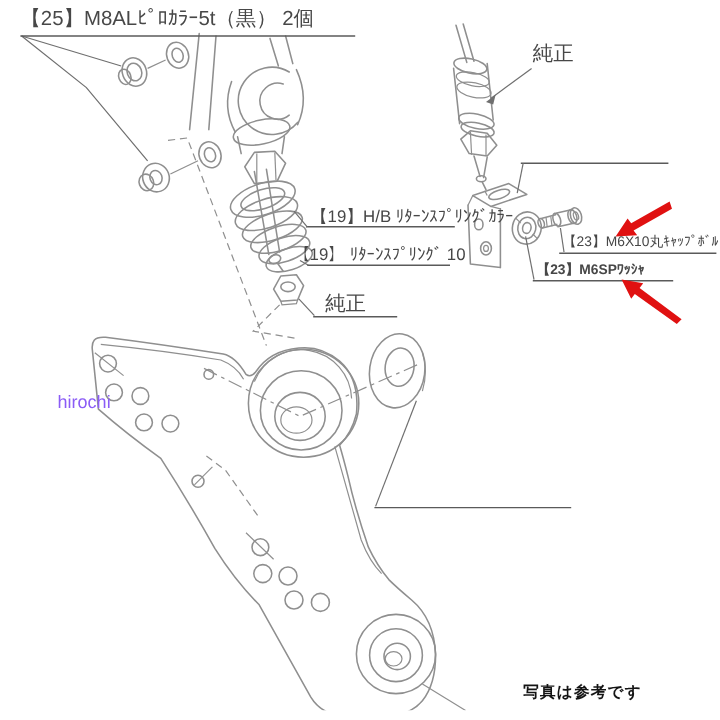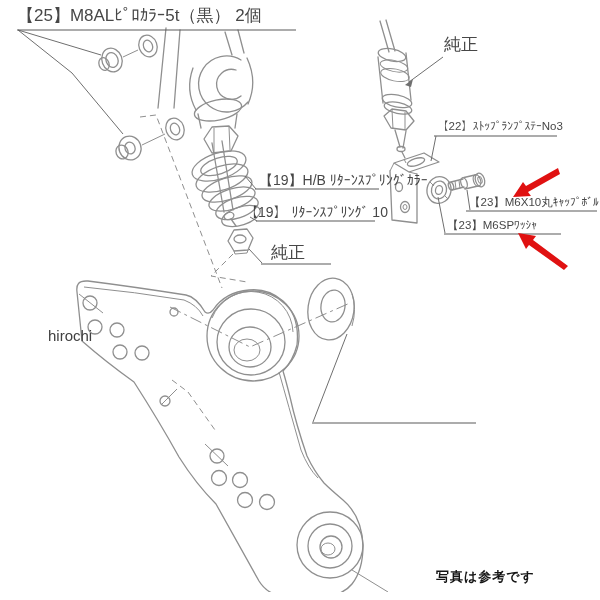--- a/index.html
+++ b/index.html
@@ -8,21 +8,21 @@
     font-family:"Liberation Sans", sans-serif;
   }
   #art{position:absolute;left:0;top:0;}
   .lbl{
     position:absolute;white-space:nowrap;color:#474747;
     font-family:"Liberation Sans", sans-serif;line-height:1;
   }
   .lbl-lg{font-size:17px;}
   .lbl-md{font-size:14px;}
   .lbl-sm{font-size:11.5px;}
-  .watermark{color:#404040;font-size:15px;}
+  .watermark{color:#8b5cf6;font-size:15px;}
   .photo-note{color:#141414;font-size:13px;font-weight:600;letter-spacing:1px;}
   .ln{stroke:#8f8f8f;stroke-width:1.3;fill:none;stroke-linecap:round;stroke-linejoin:round;}
   .ln-thin{stroke:#8f8f8f;stroke-width:1;fill:none;}
   .leader{stroke:#6f6f6f;stroke-width:1;fill:none;}
   .under{stroke:#5a5a5a;stroke-width:1.2;fill:none;}
   .dash{stroke:#8f8f8f;stroke-width:1;fill:none;stroke-dasharray:6 4;}
   .dashdot{stroke:#8f8f8f;stroke-width:1;fill:none;stroke-dasharray:12 4 3 4;}
   .arrow{fill:#e01111;stroke:none;}
   .gray-arrowhead{fill:#6f6f6f;stroke:none;}
 </style>
@@ -226,29 +226,28 @@
     </g>
 
     <polygon class="arrow" points="513,197 531,196 528,192 560,174 558,168 526,186 523,182"></polygon>
     <polygon class="arrow" points="518,233 536,236 533,240 568,266 564,270 529,245 526,249"></polygon>
   </svg>
 
   <div class="lbl lbl-lg" style="left:17px;top:7px;">【25】M8ALﾋﾟﾛｶﾗｰ5t（黒） 2個</div>
 
   <div class="lbl lbl-lg" style="left:444px;top:36px;">純正</div>
 
-  <div class="lbl lbl-sm" style="left:437px;top:121px;">【22】ｽﾄｯﾌﾟﾗﾝﾌﾟｽﾃｰNo3</div>
 
   <div class="lbl lbl-md" style="left:259px;top:173px;">【19】H/B ﾘﾀｰﾝｽﾌﾟﾘﾝｸﾞｶﾗｰ</div>
 
   <div class="lbl lbl-md" style="left:244px;top:205px;">【19】 ﾘﾀｰﾝｽﾌﾟﾘﾝｸﾞ  10</div>
 
   <div class="lbl lbl-lg" style="left:271px;top:244px;">純正</div>
 
   <div class="lbl lbl-sm" style="left:469px;top:197px;">【23】M6X10丸ｷｬｯﾌﾟﾎﾞﾙﾄ</div>
 
-  <div class="lbl lbl-sm" style="left:447px;top:220px;">【23】M6SPﾜｯｼｬ</div>
+  <div class="lbl lbl-sm" style="left:447px;top:220px;font-weight:bold;">【23】M6SPﾜｯｼｬ</div>
 
 
   <div class="lbl watermark" style="left:48px;top:328px;">hirochi</div>
 
   <div class="lbl photo-note" style="left:436px;top:570px;">写真は参考です</div>
 </div>
 
 </body></html>

